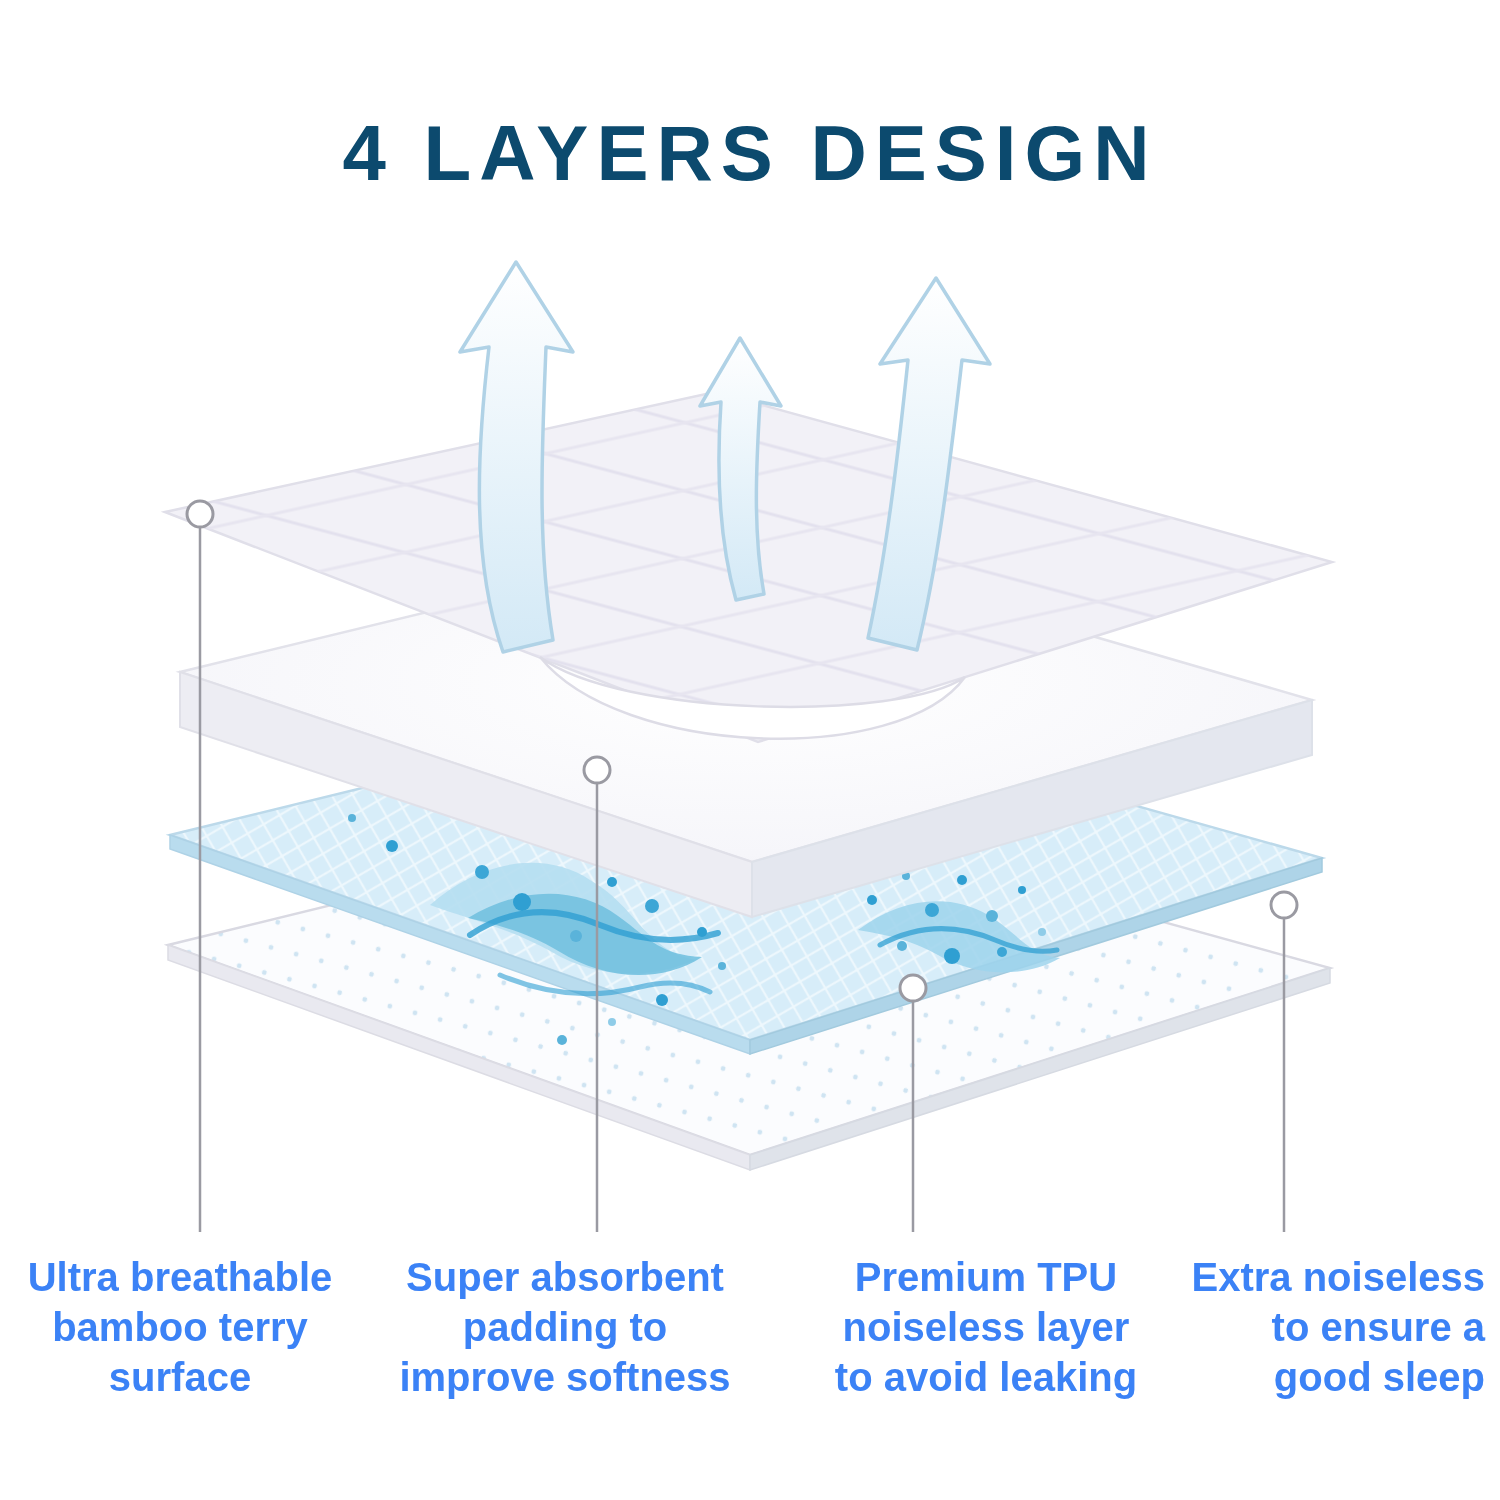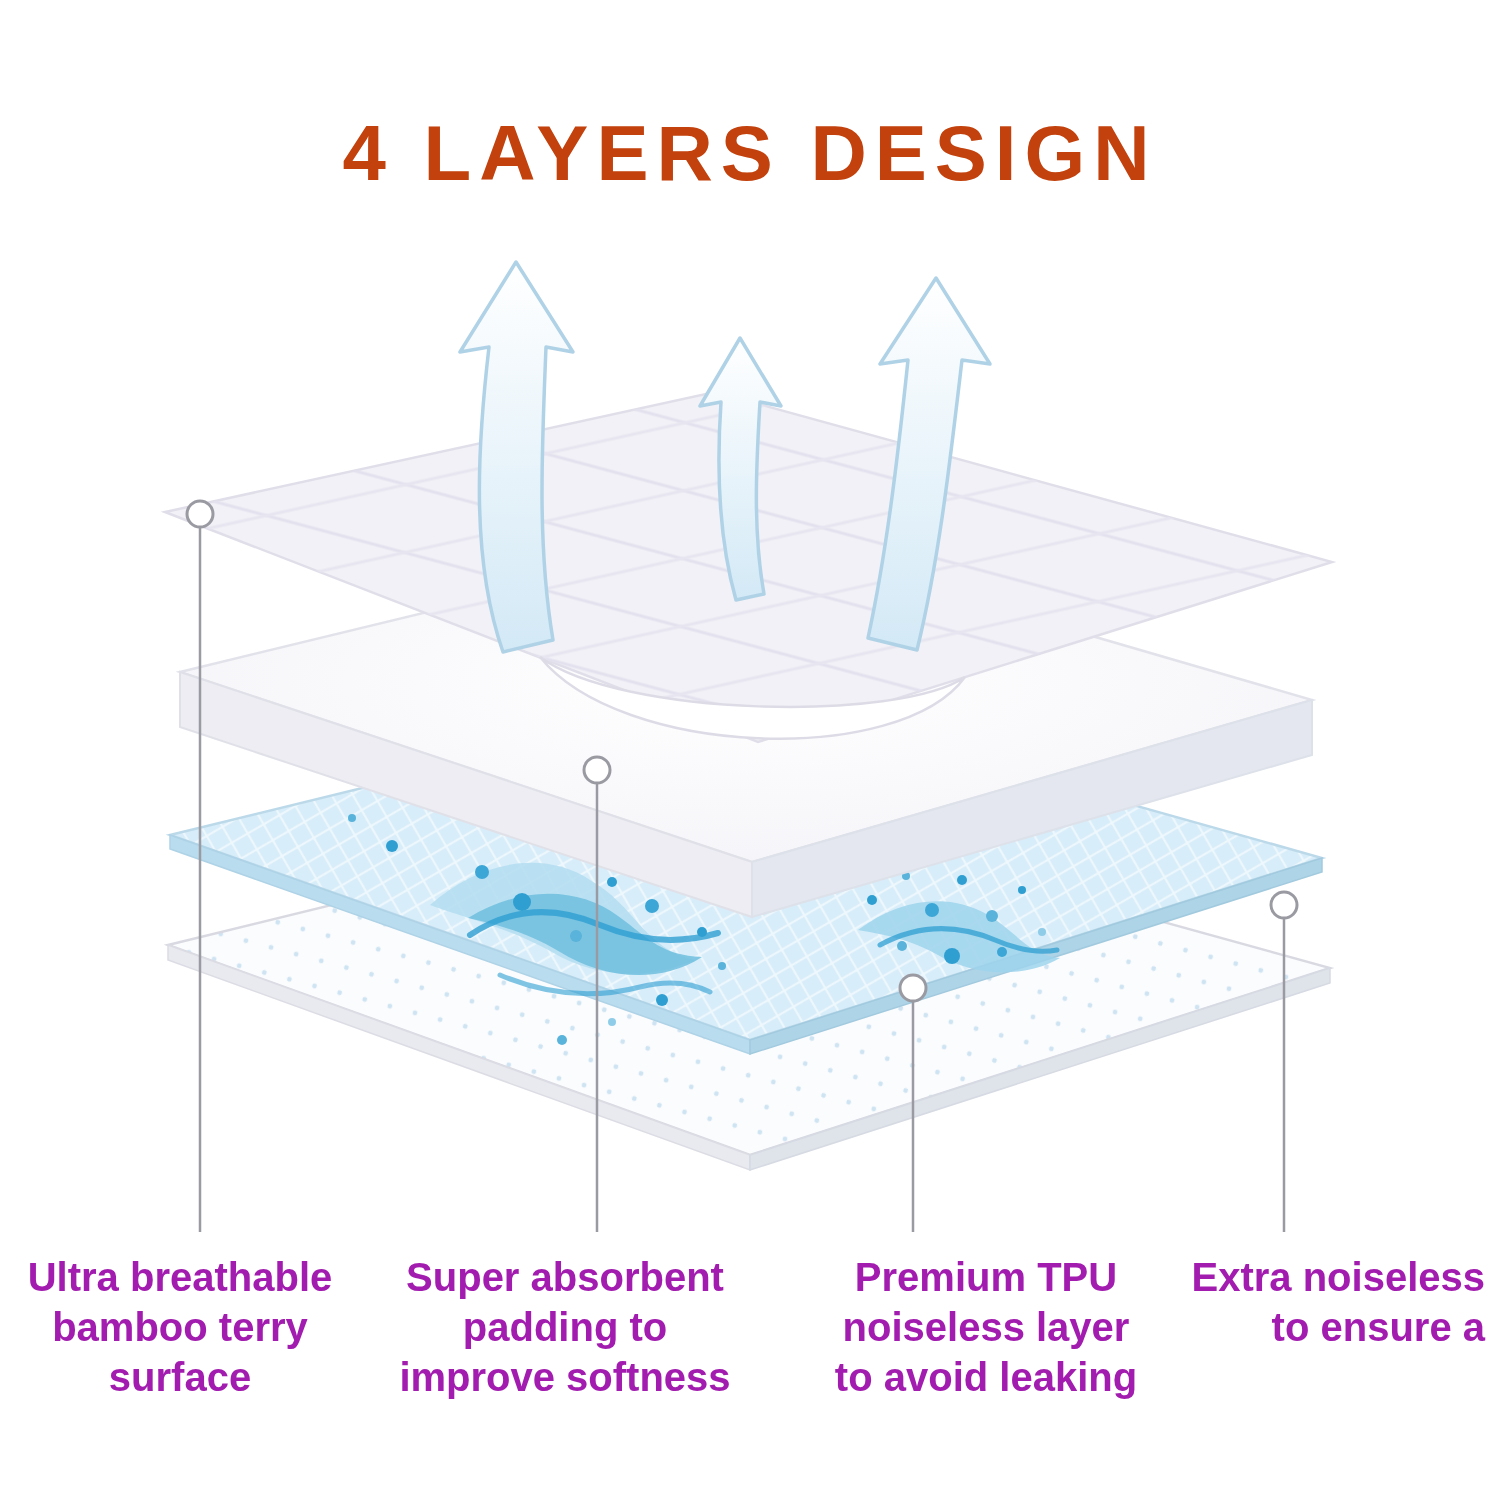--- a/index.html
+++ b/index.html
@@ -3,26 +3,26 @@
 <meta charset="utf-8">
 <style>
   html,body{margin:0;padding:0;}
   body{
     width:1500px;height:1500px;position:relative;background:#ffffff;
     font-family:"Liberation Sans", sans-serif;overflow:hidden;
   }
   .title{
     position:absolute;left:0;top:108px;width:1500px;
     text-align:center;font-size:78px;font-weight:700;
-    letter-spacing:8px;color:#c2410c;
+    letter-spacing:8px;color:#0c4a6e;
   }
   .scene{position:absolute;left:0;top:0;width:1500px;height:1500px;}
   .label{
     position:absolute;top:1252px;text-align:center;
-    font-size:40px;line-height:50px;font-weight:700;color:#a21caf;
+    font-size:40px;line-height:50px;font-weight:700;color:#3b82f6;
   }
   .label span{display:block;}
   .label-0{left:10px;width:340px;}
   .label-1{left:385px;width:360px;}
   .label-2{left:811px;width:350px;}
   .label-3{left:1145px;width:340px;text-align:right;}
 </style>
 </head>
 <body>
 
@@ -161,13 +161,14 @@
 </div>
 <div class="label label-2">
   <span>Premium TPU</span>
   <span>noiseless layer</span>
   <span>to avoid leaking</span>
   <span></span>
 </div>
 <div class="label label-3">
   <span>Extra noiseless</span>
   <span>to ensure a</span>
+  <span>good sleep</span>
 </div>
 
 </body></html>

